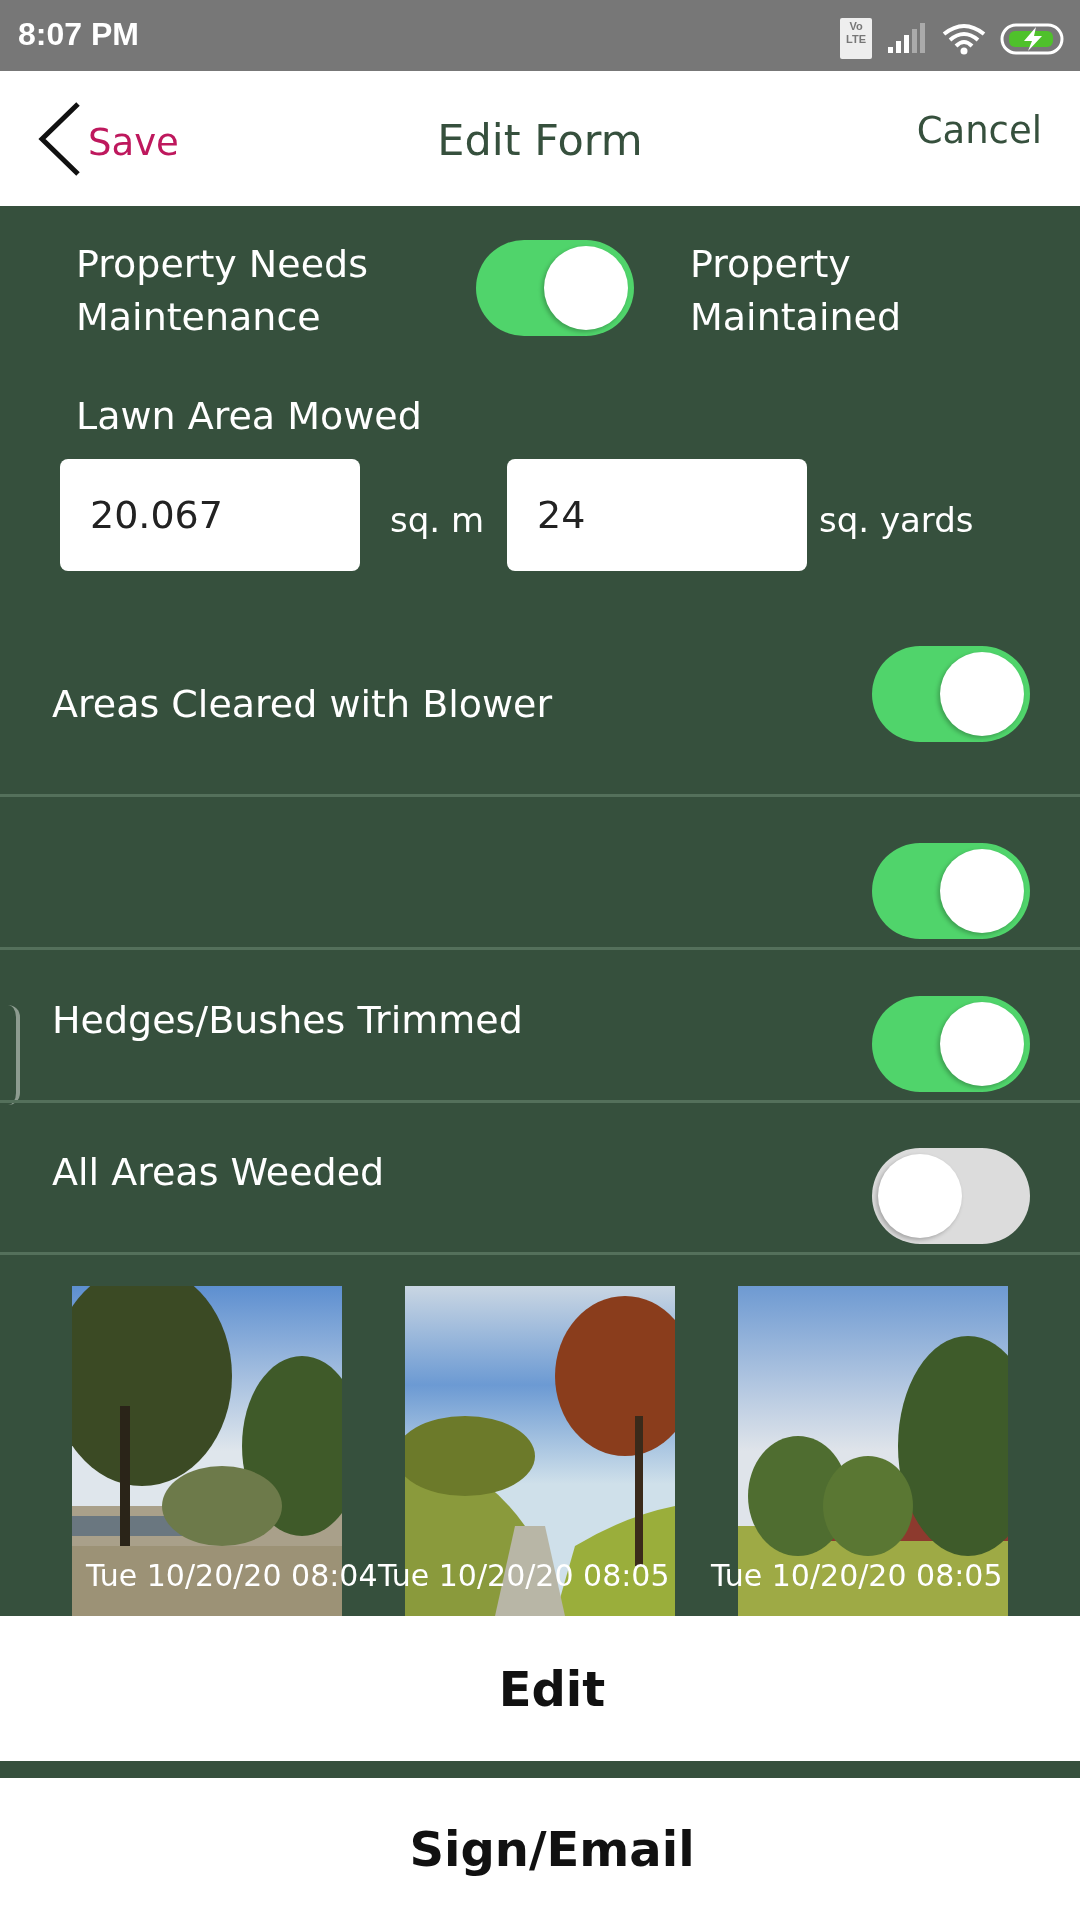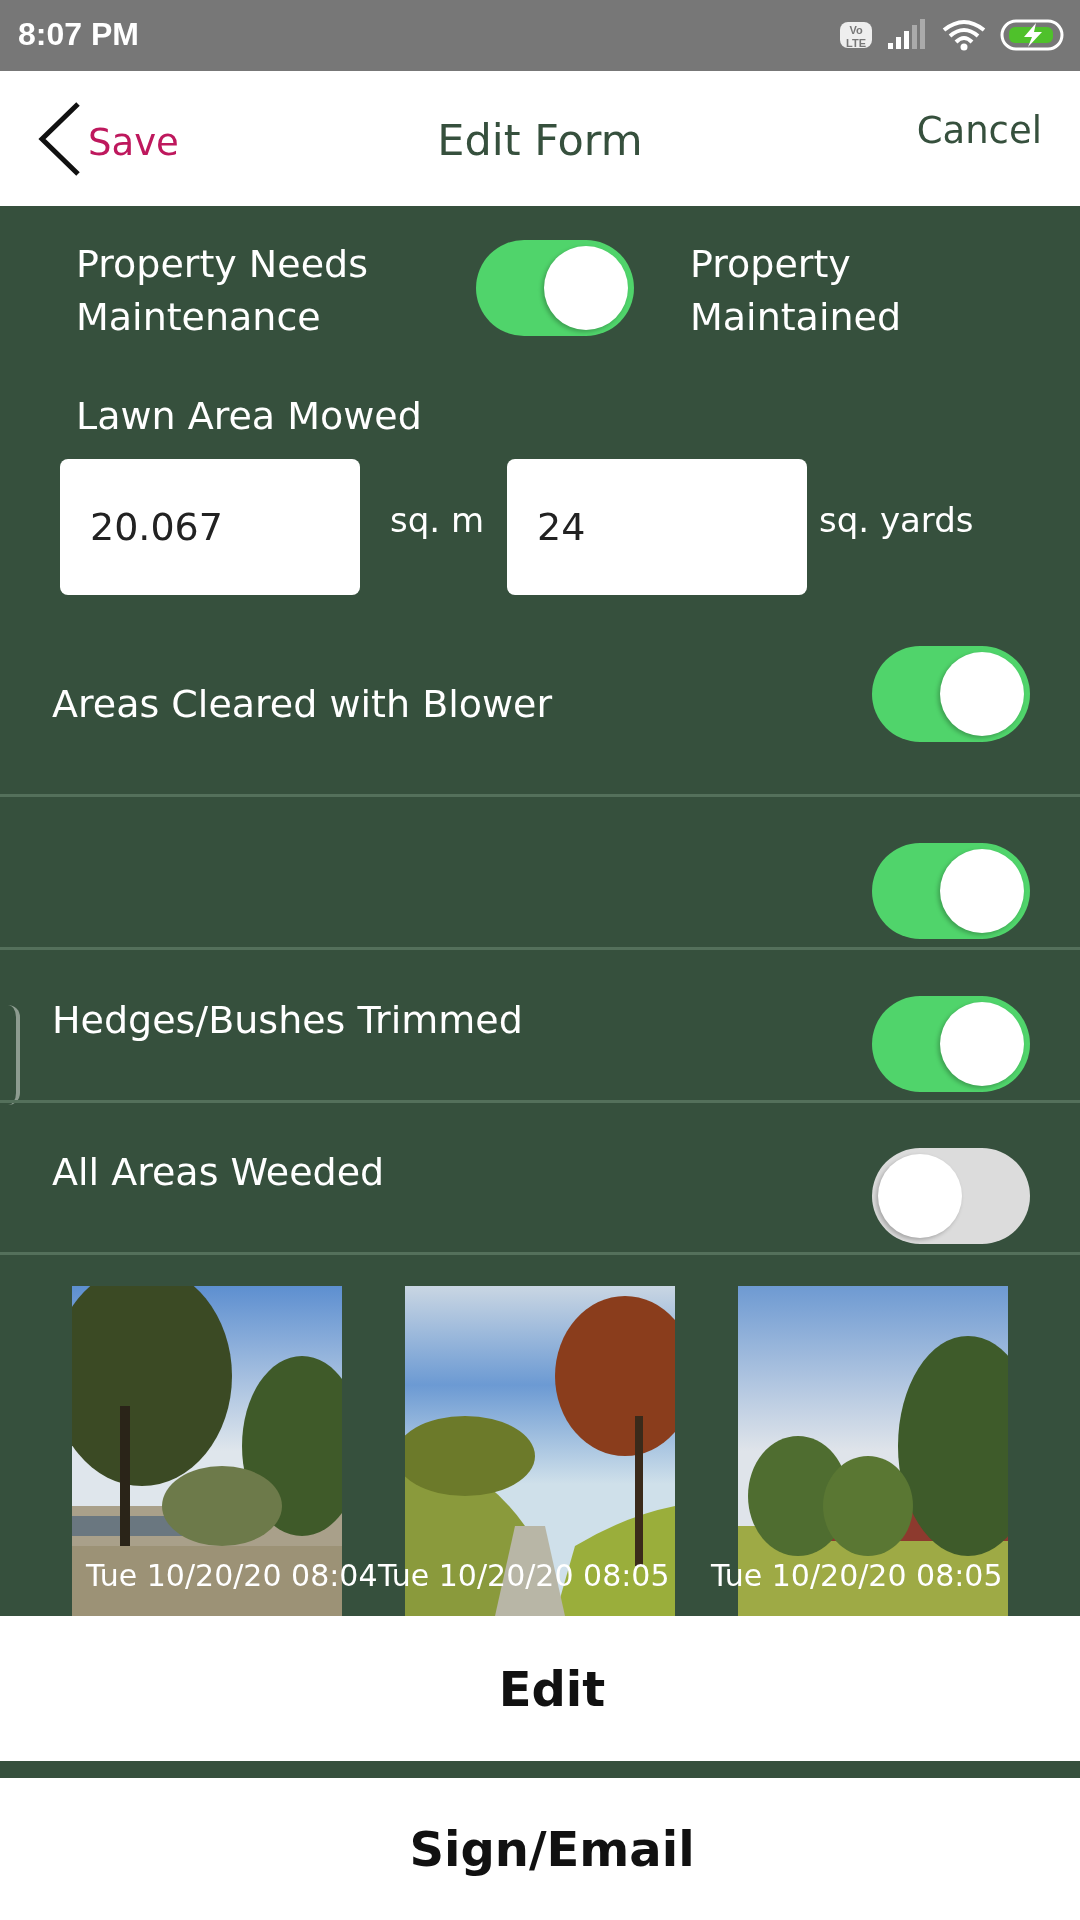--- a/index.html
+++ b/index.html
@@ -1,32 +1,32 @@
 <!DOCTYPE html>
 <html><head>
 <meta charset="utf-8">
 <style>
   * { box-sizing: border-box; margin: 0; padding: 0; }
   html, body { width: 1080px; height: 1920px; overflow: hidden; background: #36503d; font-family: "DejaVu Sans", sans-serif; }
   .statusbar { position: absolute; left: 0; top: 0; width: 1080px; height: 71px; background: #777777; color: #fff; }
   .statusbar .time { position: absolute; left: 18px; top: 16px; font-family: "Liberation Sans", sans-serif; font-weight: bold; font-size: 32px; }
   .statusbar .icons { position: absolute; right: 14px; top: 18px; display: flex; align-items: center; gap: 14px; }
-  .volte { width: 32px; height: 26px; background: #eee; color: #777; border-radius: 8px; font-size: 11px; line-height: 13px; text-align: center; font-family: "Liberation Sans", sans-serif; font-weight: bold; padding-top: 2px; }
+  .volte { width: 32px; height: 41px; background: #eee; color: #777; border-radius: 2px; font-size: 11px; line-height: 13px; text-align: center; font-family: "Liberation Sans", sans-serif; font-weight: bold; padding-top: 2px; }
   .header { position: absolute; left: 0; top: 71px; width: 1080px; height: 135px; background: #fff; }
   .back { position: absolute; left: 38px; top: 30px; display: flex; align-items: center; cursor: pointer; }
   .back .lbl { color: #be185d; font-size: 37px; margin-left: 6px; margin-top: 6px; }
   .title { position: absolute; left: 0; right: 0; top: 44px; text-align: center; color: #36503d; font-size: 43px; }
   .cancel { position: absolute; right: 38px; top: 38px; color: #36503d; font-size: 37px; cursor: pointer; }
   .toggle { position: absolute; width: 158px; height: 96px; border-radius: 48px; background: #50d46b; cursor: pointer; }
   .toggle .knob { position: absolute; top: 6px; width: 84px; height: 84px; border-radius: 50%; background: #fff; box-shadow: -2px 2px 4px rgba(0,0,0,0.25); }
   .toggle.on .knob { right: 6px; }
   .toggle.off { background: #dcdcdc; }
   .toggle.off .knob { left: 6px; }
   .wtext { position: absolute; color: #fff; font-size: 38px; line-height: 53px; }
-  .input { position: absolute; top: 459px; width: 300px; height: 136px; background: #fff; border-radius: 8px; border: none; font-family: "DejaVu Sans", sans-serif; font-size: 38px; color: #222; padding-left: 30px; }
+  .input { position: absolute; top: 459px; width: 300px; height: 112px; background: #fff; border-radius: 8px; border: none; font-family: "DejaVu Sans", sans-serif; font-size: 38px; color: #222; padding-left: 30px; }
   .unit { position: absolute; top: 500px; color: #ffffff; font-size: 34px; }
   .row { position: absolute; left: 0; width: 1080px; }
   .row .label { position: absolute; left: 52px; color: #fff; font-size: 38px; }
   .divider { position: absolute; left: 0; width: 1080px; height: 3px; background: #54705b; }
   .scroll-hint { position: absolute; left: 8px; top: 1005px; width: 12px; height: 100px; border-right: 4px solid #8d9c90; border-radius: 0 40px 40px 0; }
   .photo { position: absolute; top: 1286px; width: 270px; height: 330px; overflow: hidden; cursor: pointer; }
   .btn { position: absolute; left: 0; width: 1080px; background: #fff; display: flex; align-items: center; justify-content: center; font-weight: bold; font-size: 48px; color: #111; cursor: pointer; padding-left: 24px; }
 </style>
 </head>
 <body>

